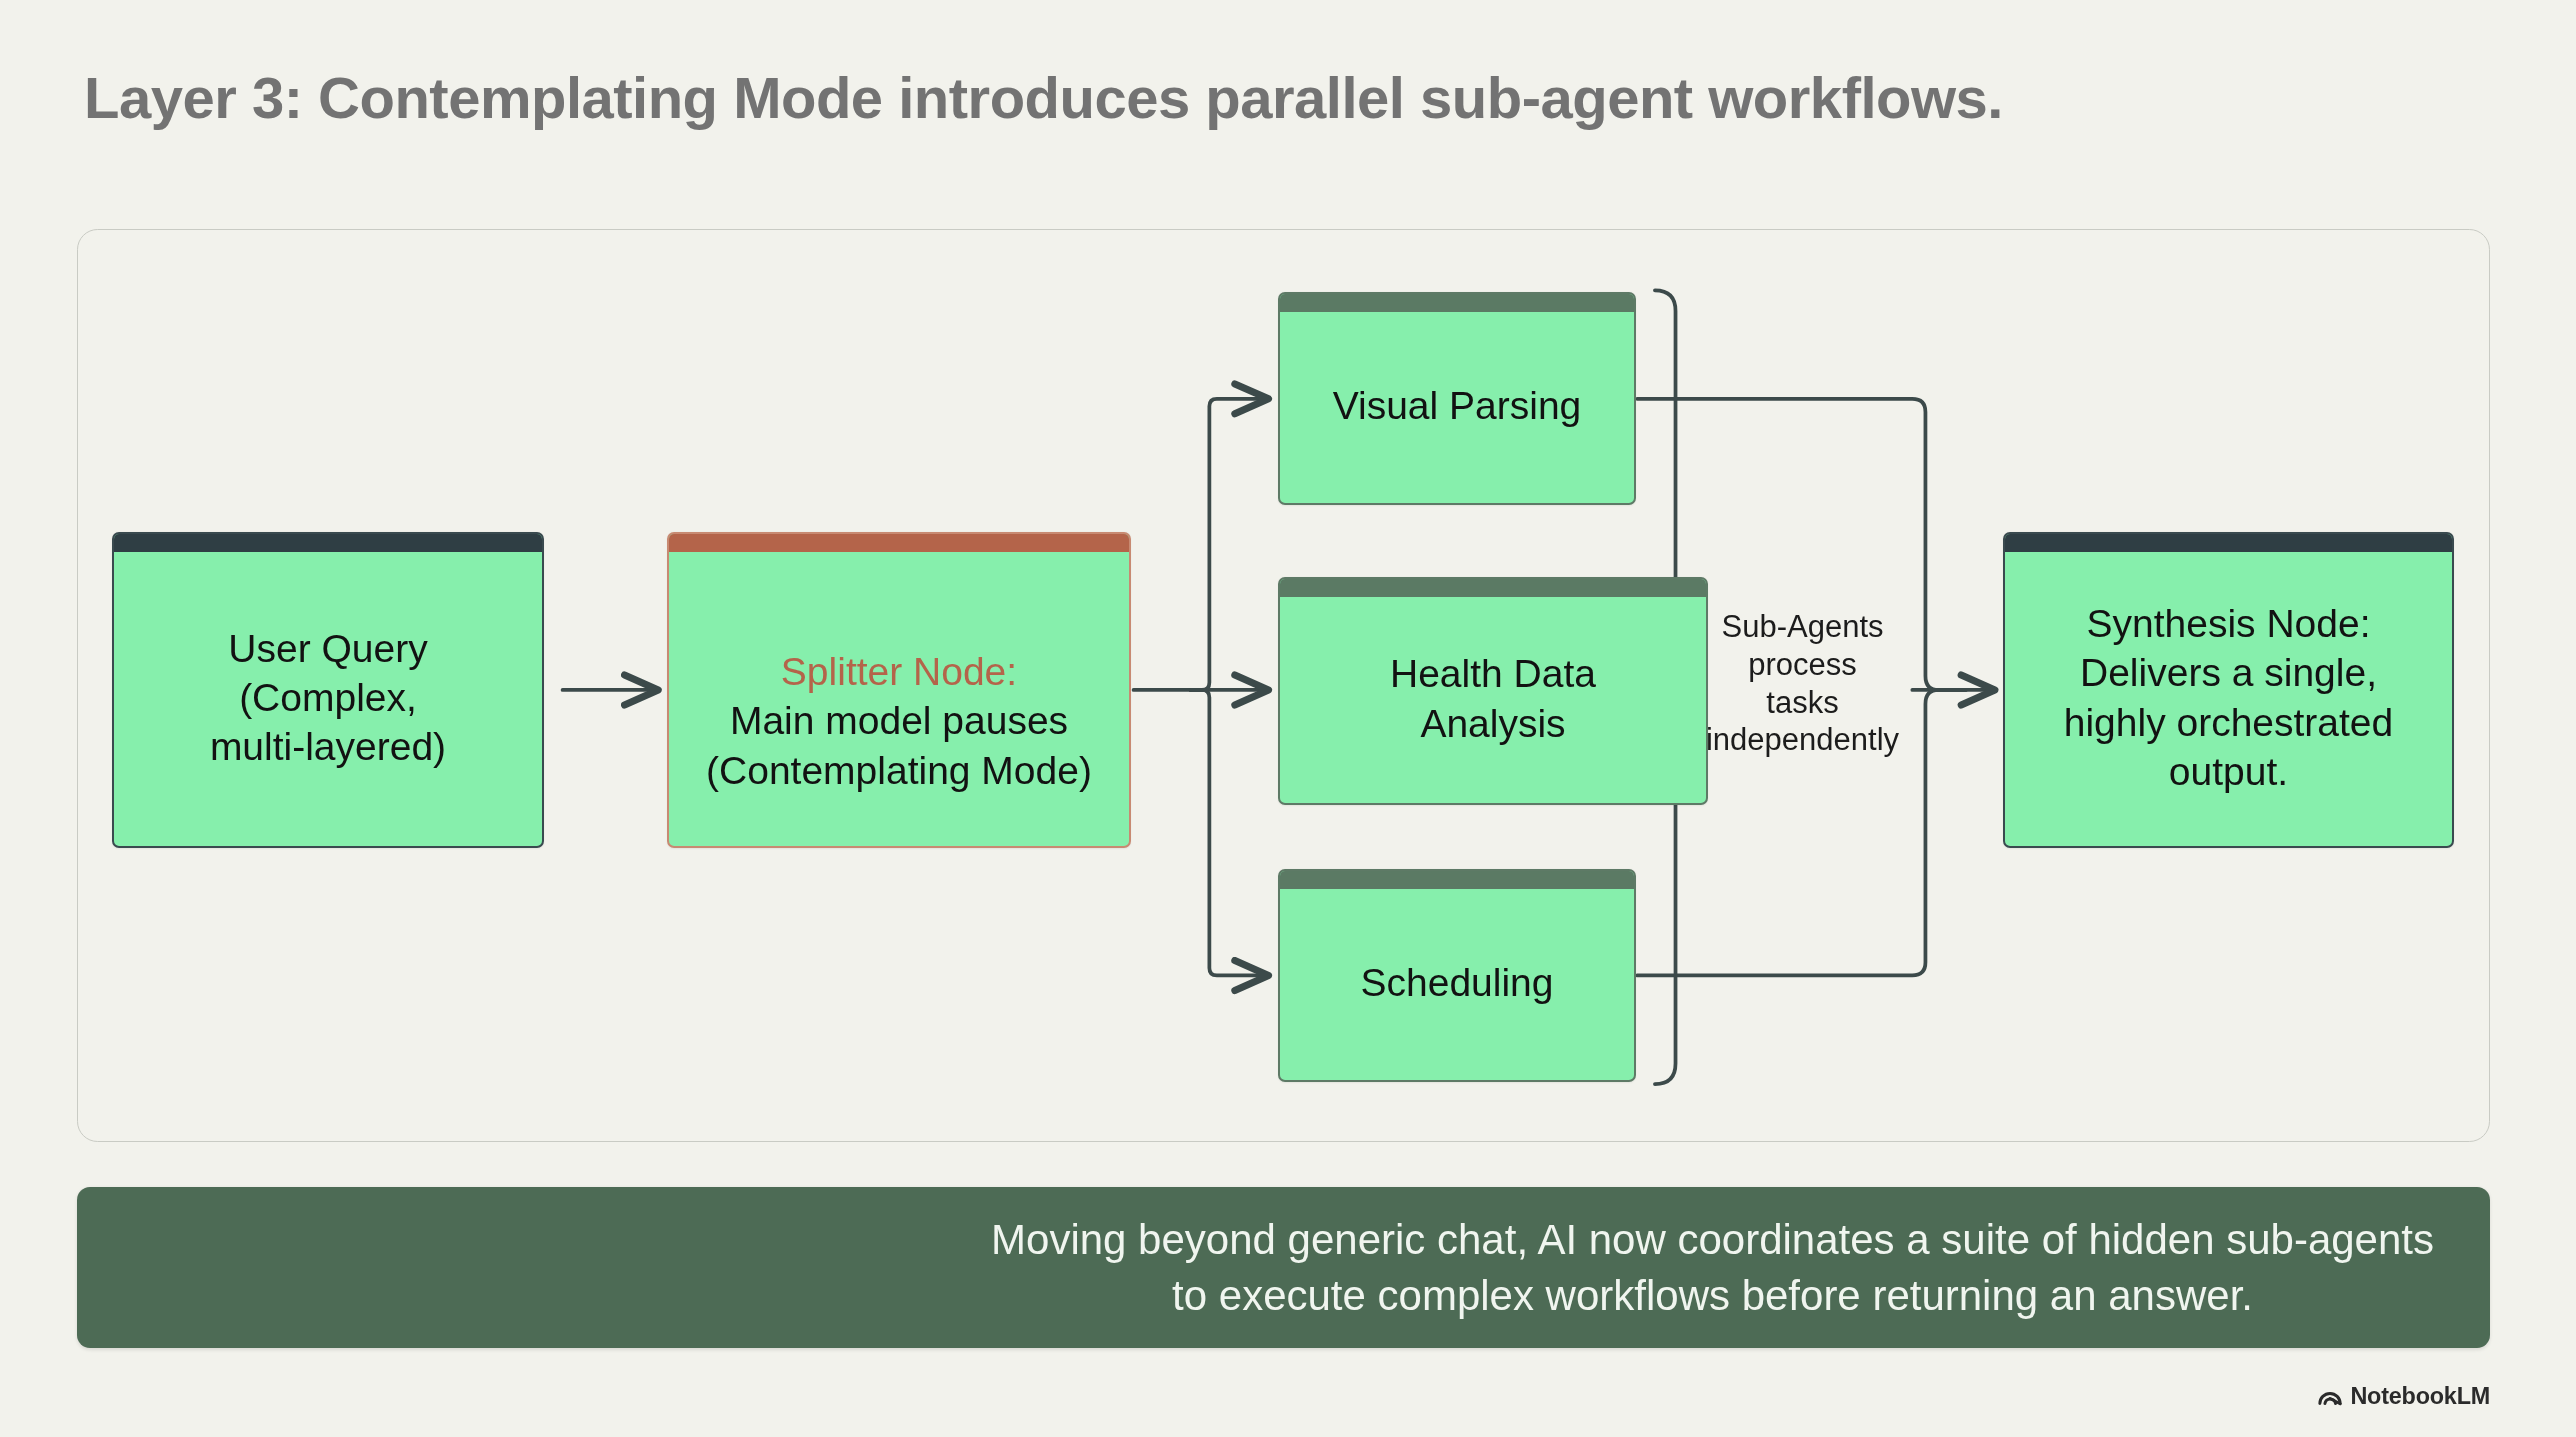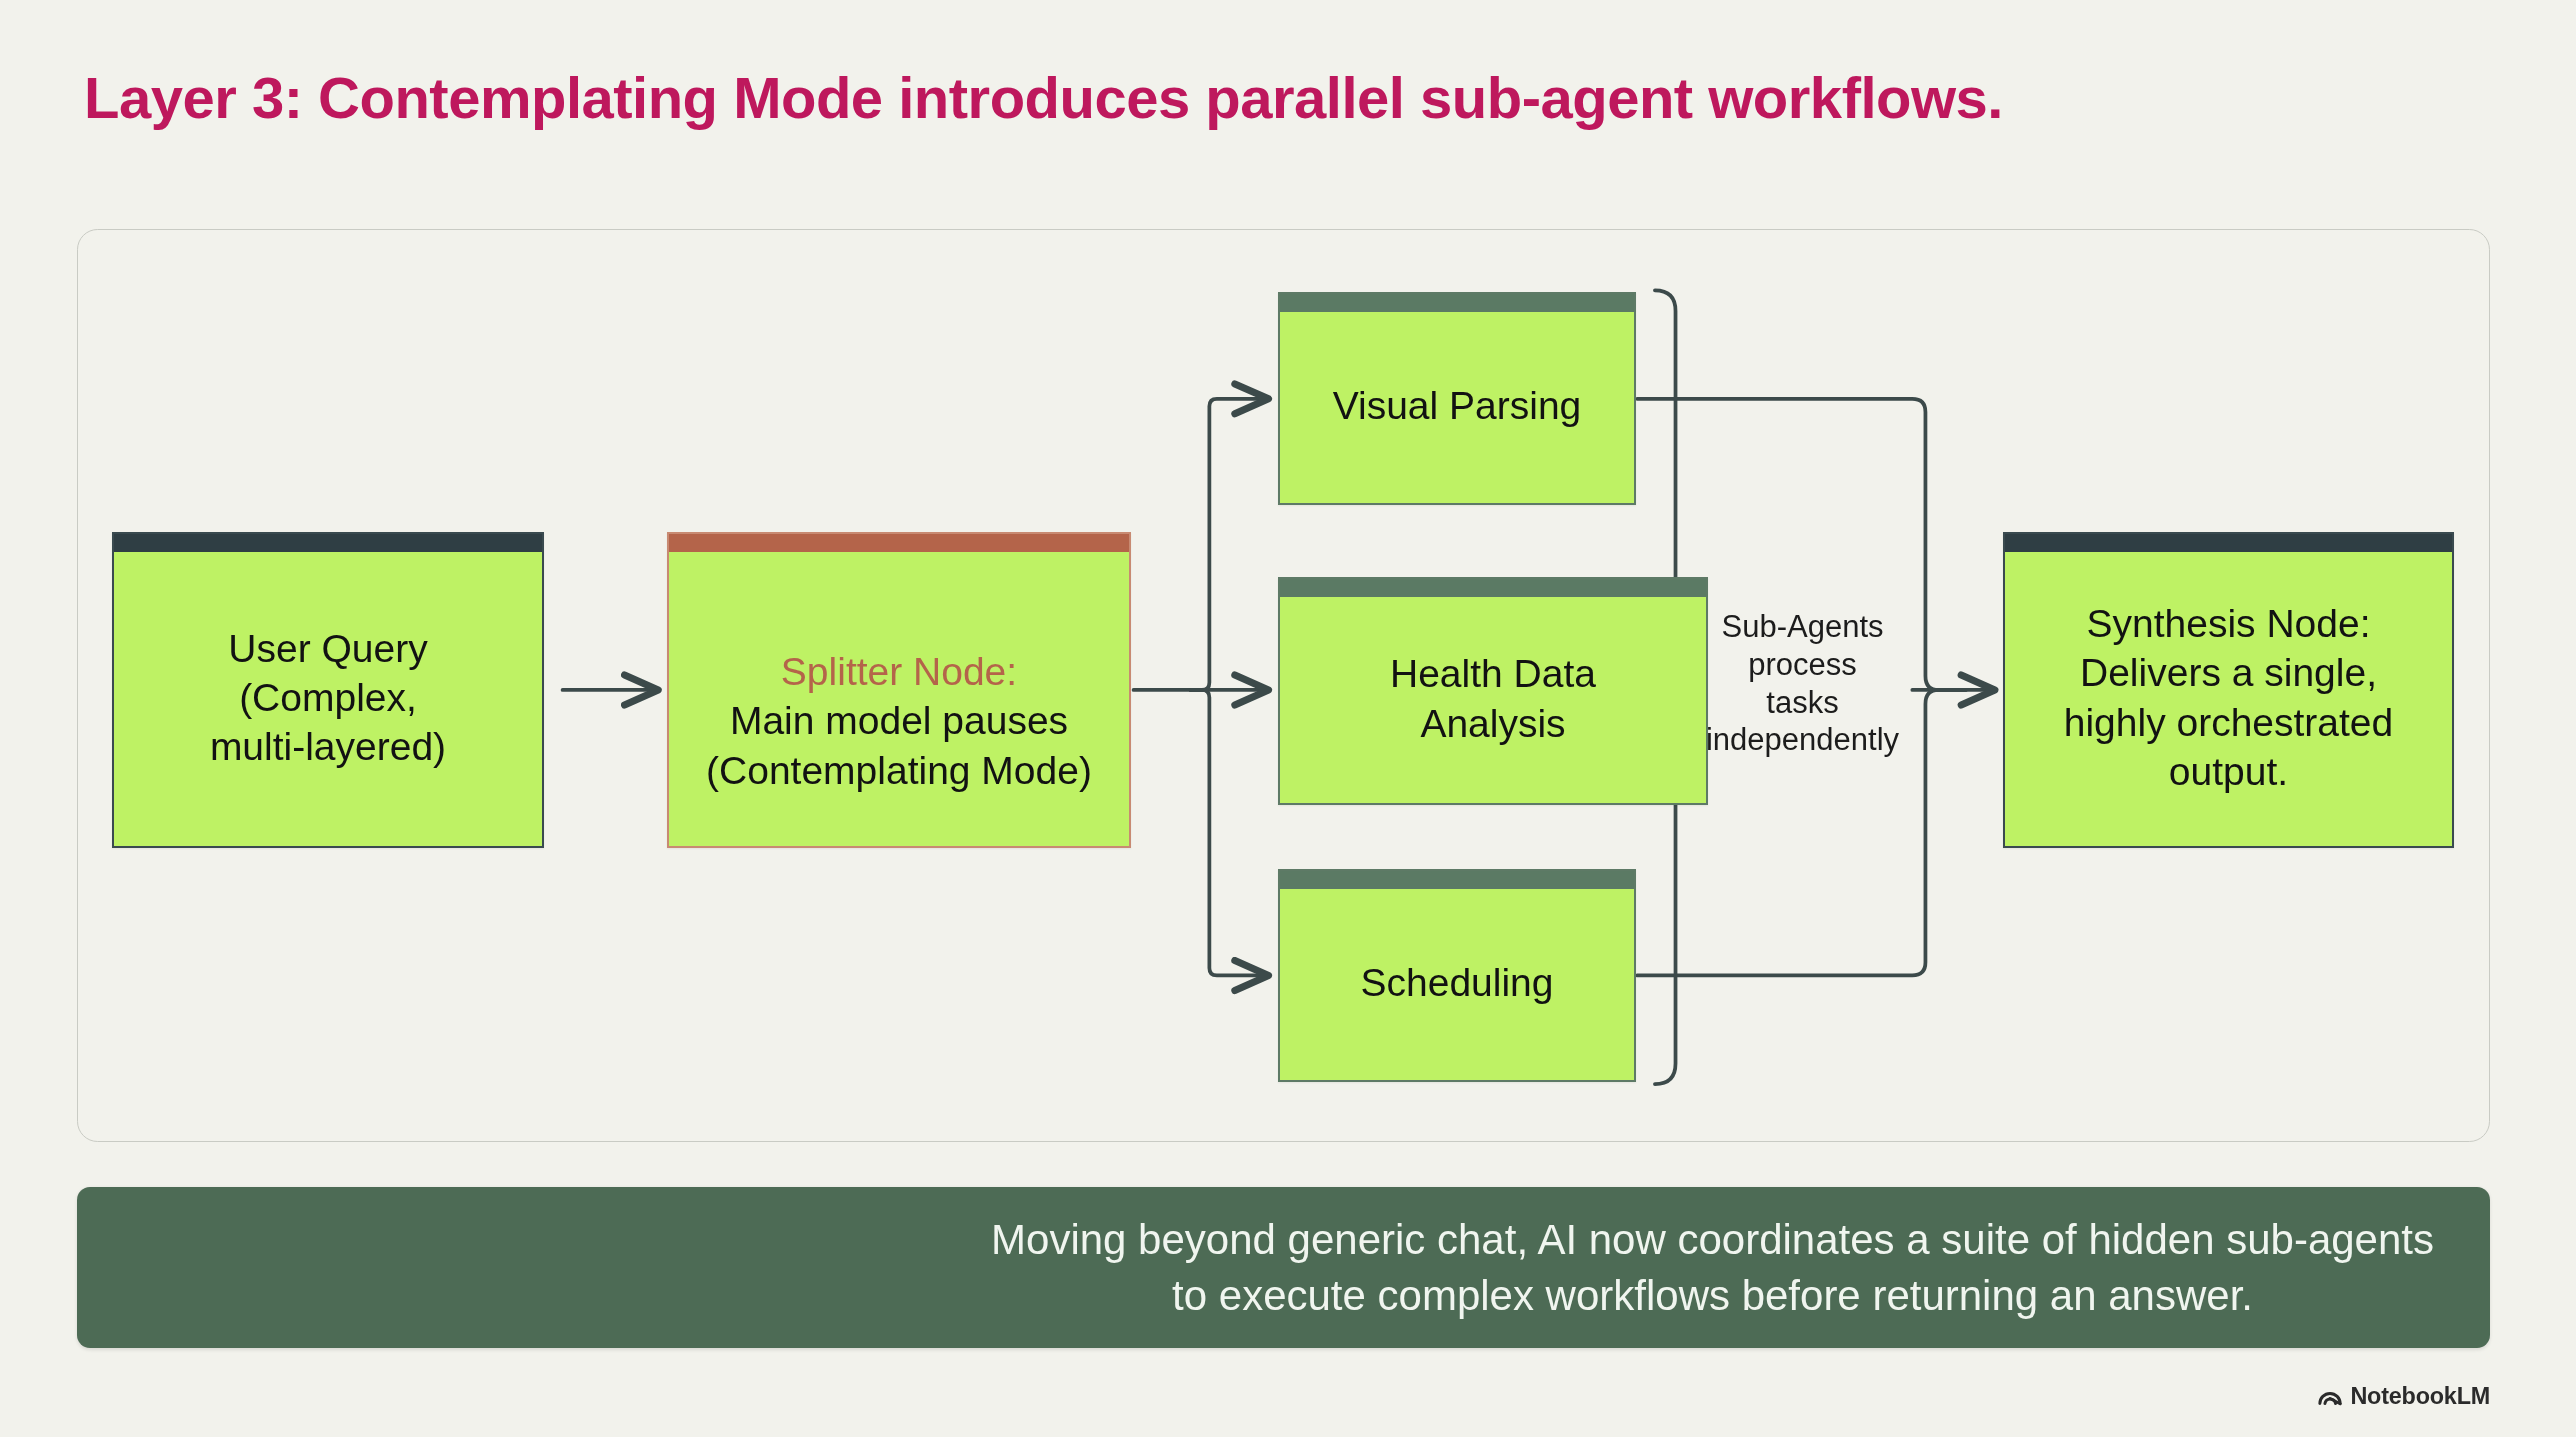--- a/index.html
+++ b/index.html
@@ -13,42 +13,42 @@
     position: relative;
   }
 
   
   .slide-title {
     position: absolute;
     left: 84px;
     top: 64px;
     font-size: 58px;
     font-weight: 600;
-    color: #be185d;
+    color: #737373;
     letter-spacing: -0.5px;
     white-space: nowrap;
   }
 
   
   .diagram-frame {
     position: absolute;
     left: 77px;
     top: 229px;
     width: 2413px;
     height: 913px;
     border: 1.9px solid #c9cbc4;
     border-radius: 20.6px;
     background: transparent;
   }
 
   
   .node {
     position: absolute;
-    background: #bef264;
-    border-radius: 0;
+    background: #86efac;
+    border-radius: 7px;
     border-style: solid;
     border-width: 2.8px;
     display: flex;
     align-items: center;
     justify-content: center;
     text-align: center;
     overflow: hidden;
     box-shadow: 0 0.9px 1.9px rgba(0,0,0,0.06);
   }
   .node .cap {

